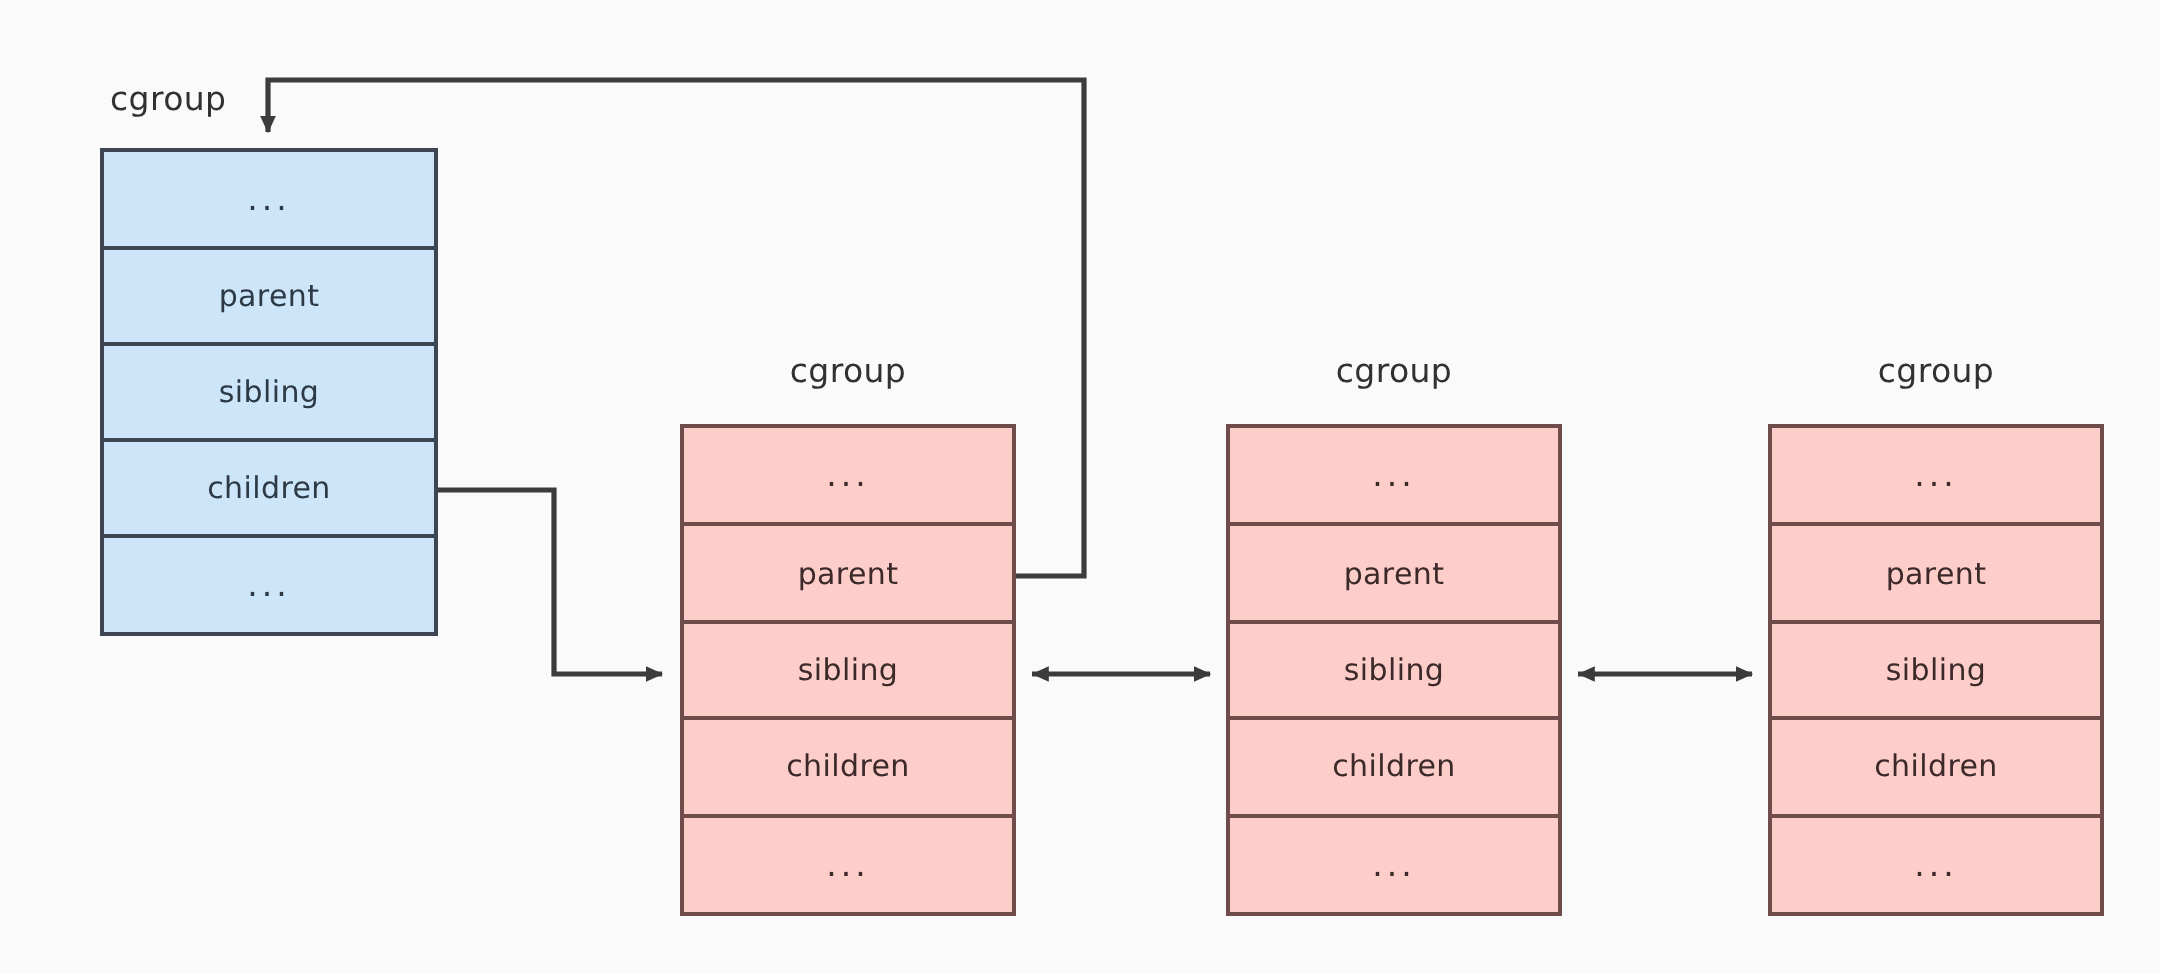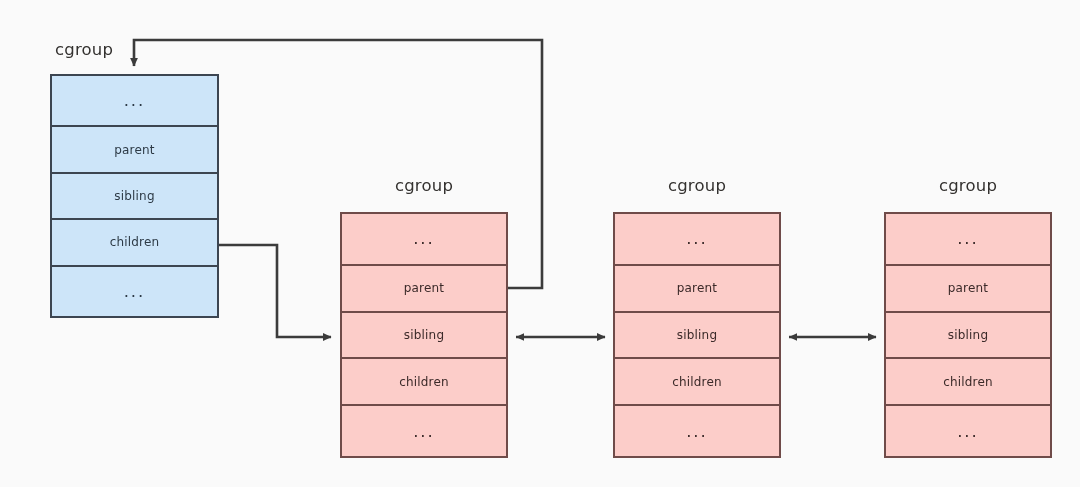--- a/index.html
+++ b/index.html
@@ -44,21 +44,21 @@
     position: absolute;
     box-sizing: border-box;
     display: flex;
     flex-direction: column;
   }
   .row {
     box-sizing: border-box;
     display: flex;
     align-items: center;
     justify-content: center;
-    font-size: 12px;
+    font-size: 15px;
     letter-spacing: 0.2px;
     color: #33312f;
     flex: 1 1 auto;
   }
   
   .blue .struct-box {
     border: 2px solid #3c4551;
     background: #cde5f9;
   }
   .blue .row {

